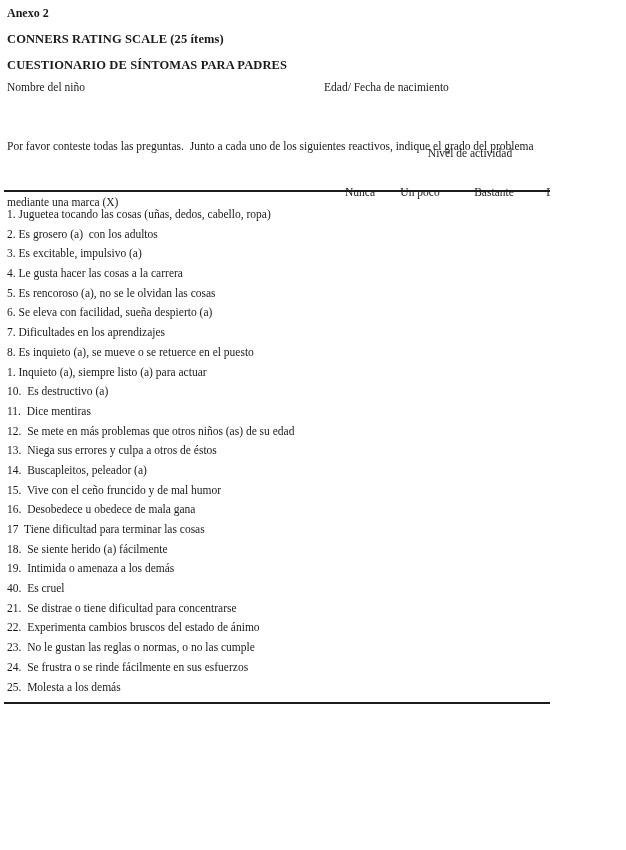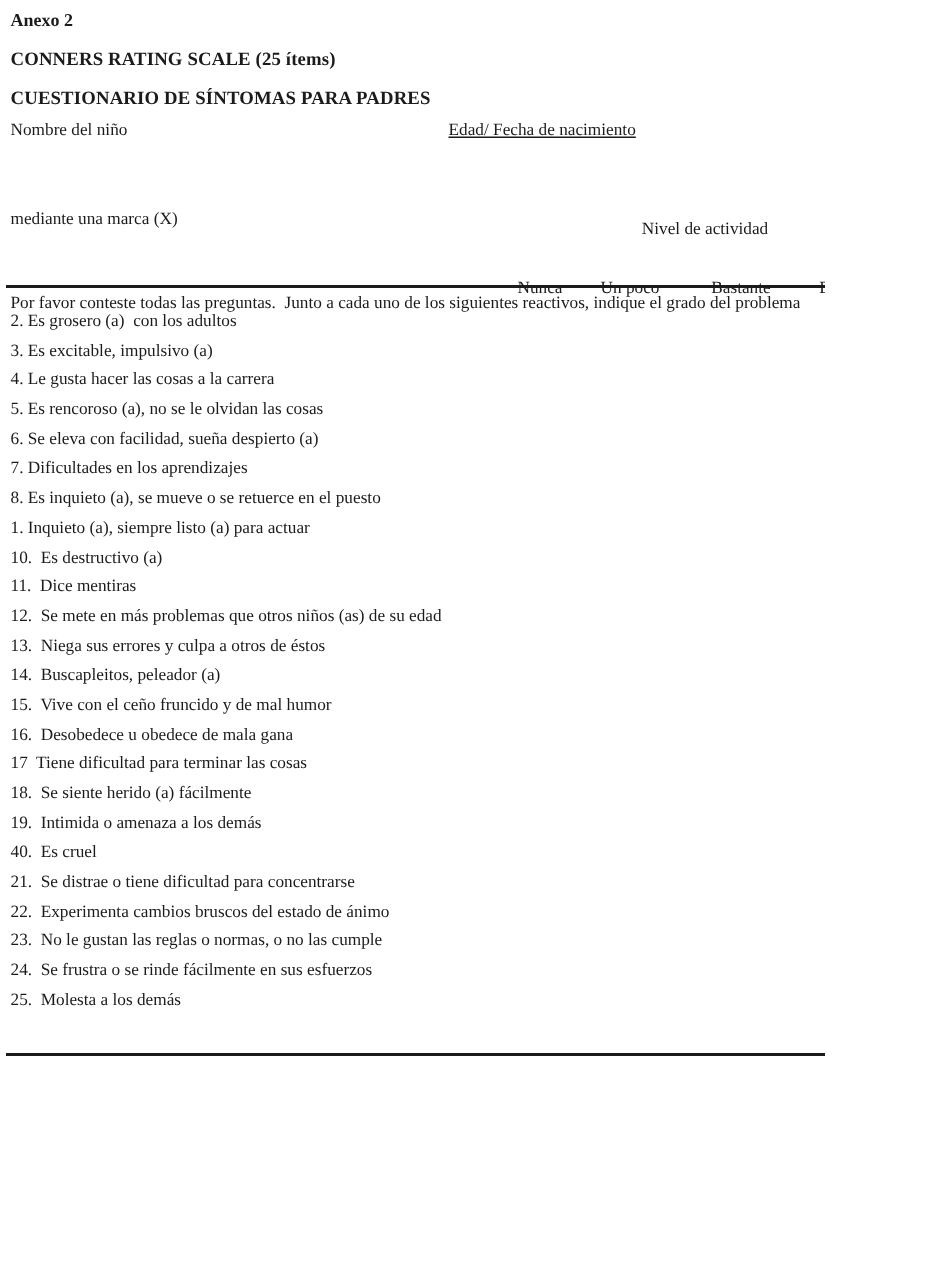--- a/index.html
+++ b/index.html
@@ -25,23 +25,22 @@
   }
   .questionnaire-title {
     position: absolute; left: 7px; top: 58px;
     font-weight: bold; font-size: 12.5px; letter-spacing: 0.1px;
   }
   .name-field-label {
     position: absolute; left: 7px; top: 81px;
     font-size: 11.5px;
   }
   .age-field-label {
-    position: absolute; left: 299px; top: 81px;
+    position: absolute; left: 324px; top: 81px;
     font-size: 11.5px;
-    text-decoration: underline;
   }
   .instructions {
     position: absolute; left: 7px; top: 100px;
     width: 615px;
     font-size: 11.5px; line-height: 18.5px;
     white-space: pre-wrap;
   }
   .group-label {
     position: absolute; left: 470px; top: 147px;
     transform: translateX(-50%);
@@ -80,34 +79,35 @@
 
   <div class="scale-title">CONNERS RATING SCALE (25 ítems)</div>
 
   <div class="questionnaire-title">CUESTIONARIO DE SÍNTOMAS PARA PADRES</div>
 
   <div class="name-field-label">Nombre del niño</div>
 
   <div class="age-field-label">Edad/ Fecha de nacimiento</div>
 
   <div class="instructions">
+    <div>Por favor conteste todas las preguntas.  Junto a cada uno de los siguientes reactivos, indique el grado del problema</div>
     <div>mediante una marca (X)</div>
-    <div>Por favor conteste todas las preguntas.  Junto a cada uno de los siguientes reactivos, indique el grado del problema</div>
   </div>
 
   <div class="group-label">Nivel de actividad</div>
 
   <span class="col-header col-0">Nunca</span>
   <span class="col-header col-1">Un poco</span>
   <span class="col-header col-2">Bastante</span>
   <span class="col-header col-3">Demasiado</span>
 
   <div class="rule rule-top"></div>
 
   <div class="questions" id="questions">
+      <div class="question-row">1. Juguetea tocando las cosas (uñas, dedos, cabello, ropa)</div>
       <div class="question-row">2. Es grosero (a)  con los adultos</div>
       <div class="question-row">3. Es excitable, impulsivo (a)</div>
       <div class="question-row">4. Le gusta hacer las cosas a la carrera</div>
       <div class="question-row">5. Es rencoroso (a), no se le olvidan las cosas</div>
       <div class="question-row">6. Se eleva con facilidad, sueña despierto (a)</div>
       <div class="question-row">7. Dificultades en los aprendizajes</div>
       <div class="question-row">8. Es inquieto (a), se mueve o se retuerce en el puesto</div>
       <div class="question-row">1. Inquieto (a), siempre listo (a) para actuar</div>
       <div class="question-row">10.  Es destructivo (a)</div>
       <div class="question-row">11.  Dice mentiras</div>

